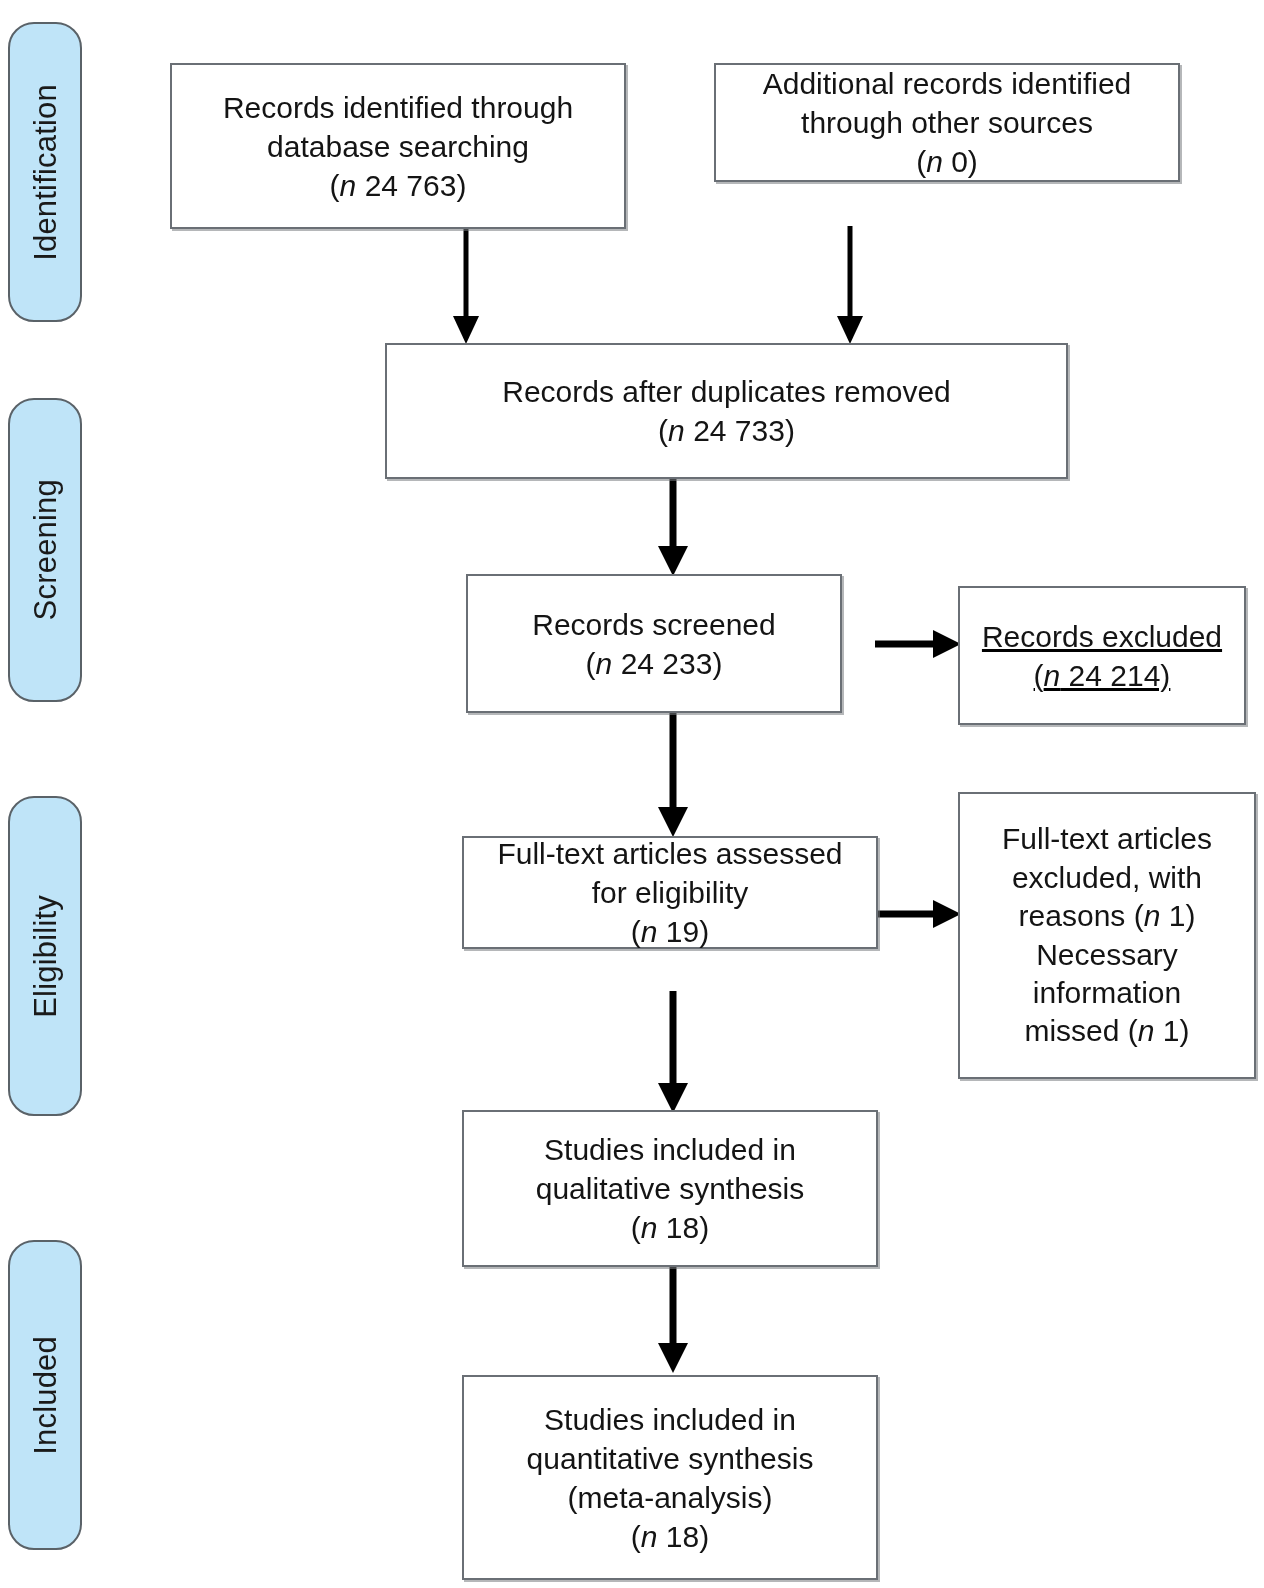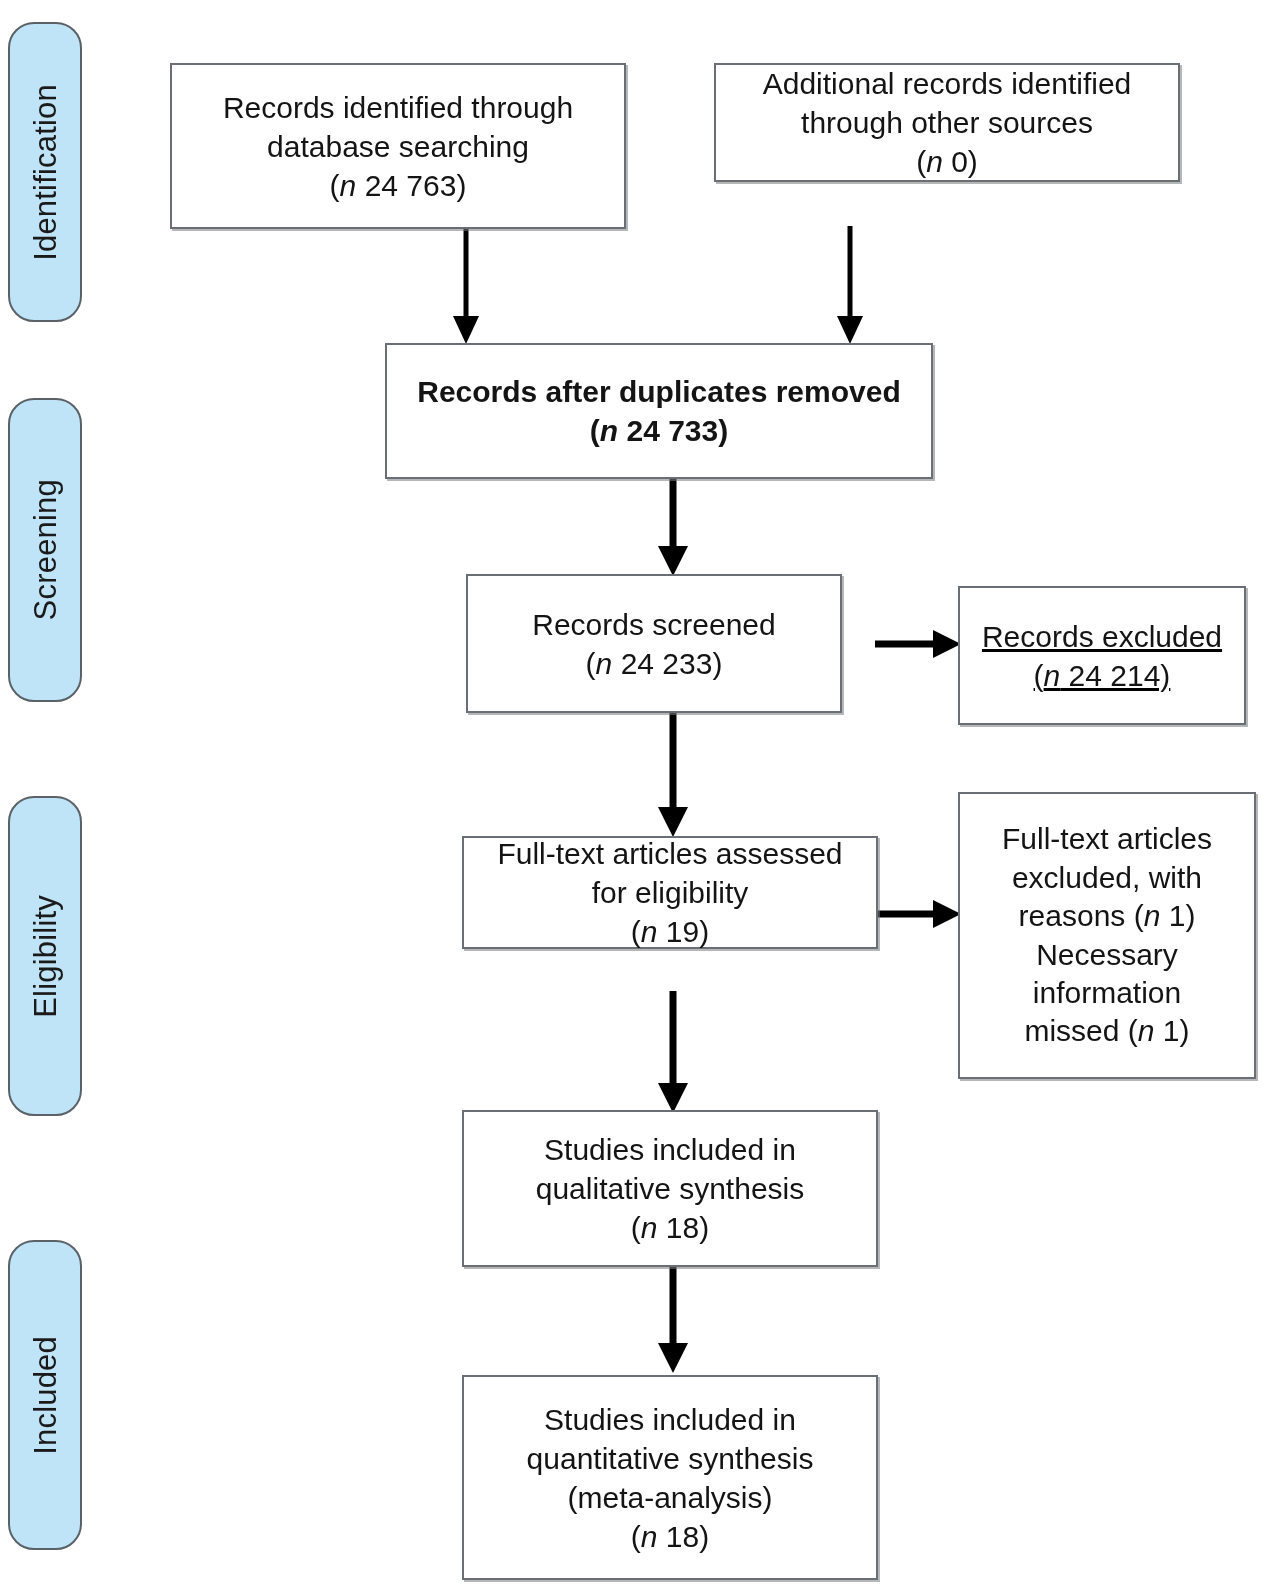--- a/index.html
+++ b/index.html
@@ -153,21 +153,21 @@
   </div>
 
   <div class="flow-box" style="left:170px; top:63px; width:456px; height:166px;">
     <div class="box-text">Records identified through<br>database searching<br>(<em>n</em> 24 763)</div>
   </div>
 
   <div class="flow-box" style="left:714px; top:63px; width:466px; height:119px;">
     <div class="box-text">Additional records identified<br>through other sources<br>(<em>n</em>  0)</div>
   </div>
 
-  <div class="flow-box" style="left:385px; top:343px; width:548px; height:136px;font-weight:bold;">
+  <div class="flow-box" style="left:385px; top:343px; width:683px; height:136px;">
     <div class="box-text">Records after duplicates removed<br>(<em>n</em> 24 733)</div>
   </div>
 
   <div class="flow-box" style="left:466px; top:574px; width:376px; height:139px;">
     <div class="box-text">Records screened<br>(<em>n</em> 24 233)</div>
   </div>
 
   <div class="flow-box" style="left:958px; top:586px; width:288px; height:139px;text-decoration:underline;">
     <div class="box-text">Records excluded<br>(<em>n</em> 24 214)</div>
   </div>

